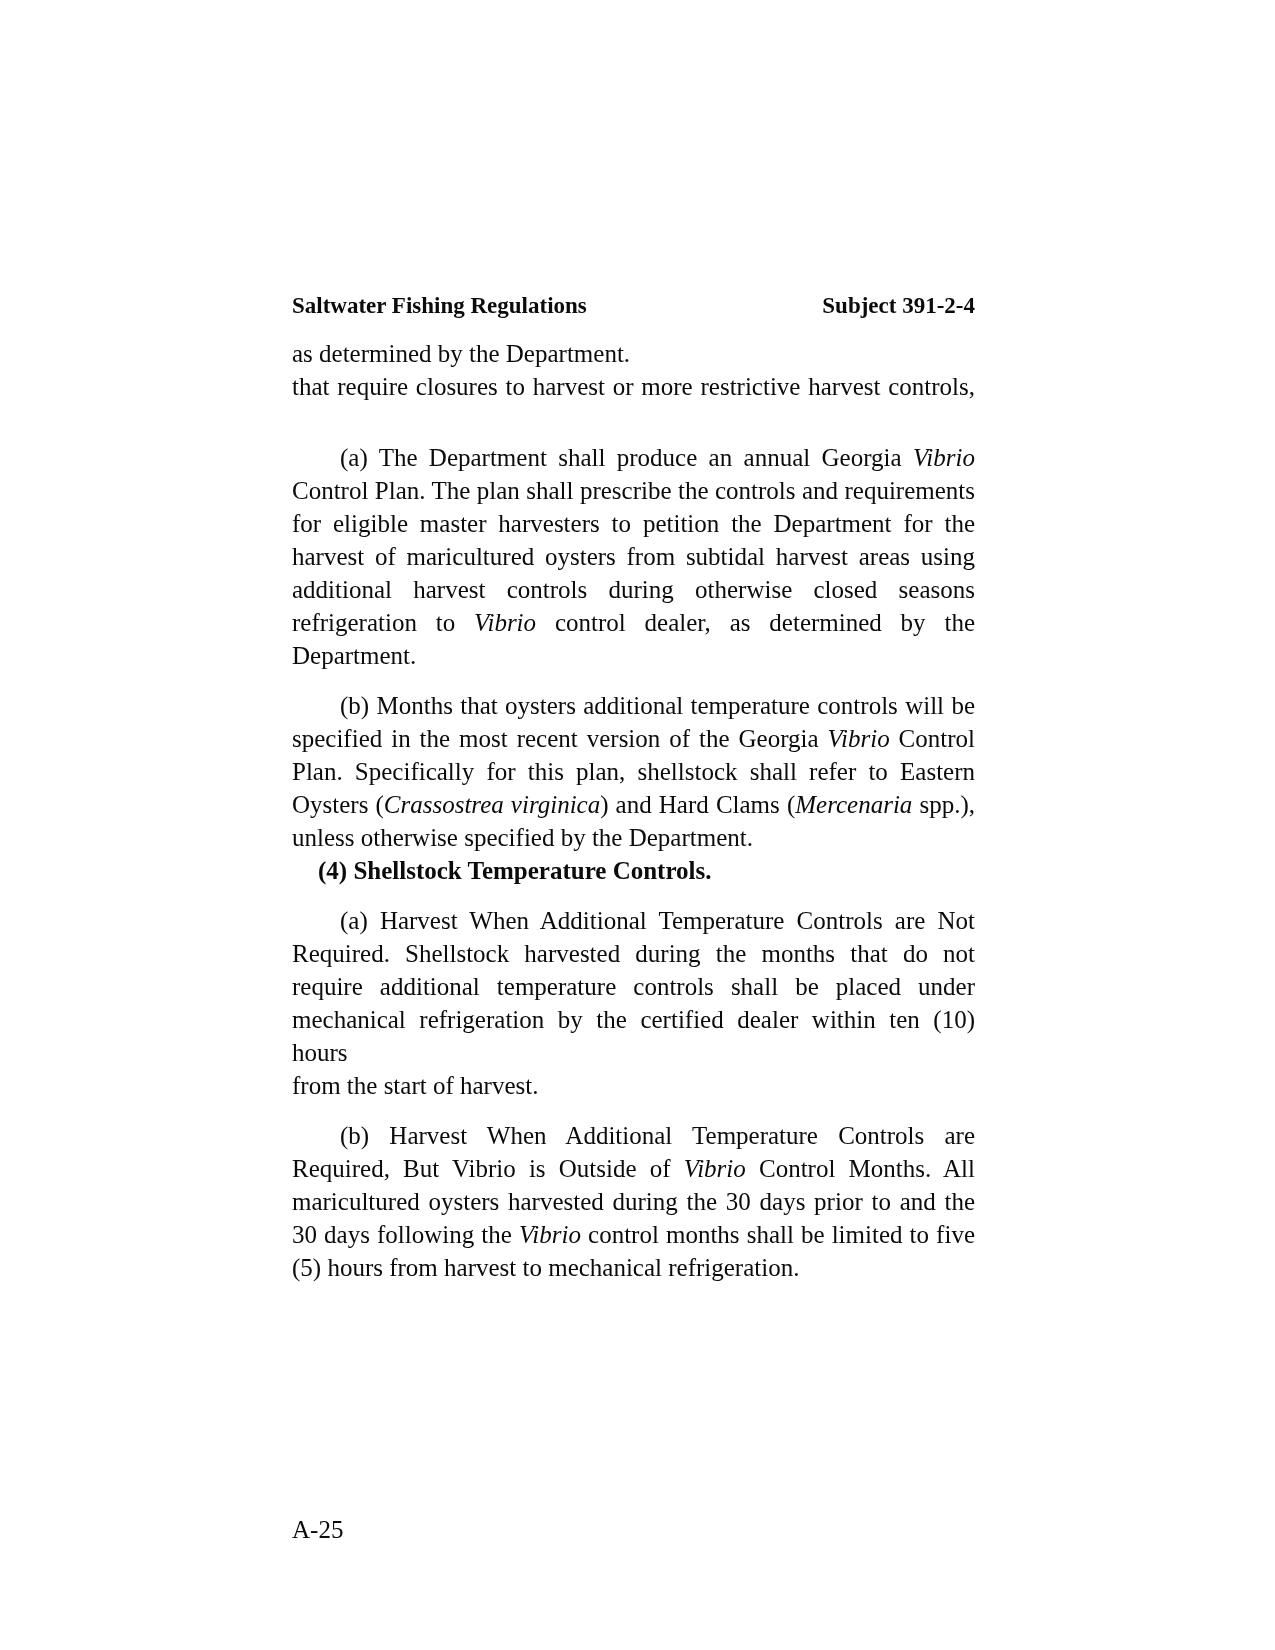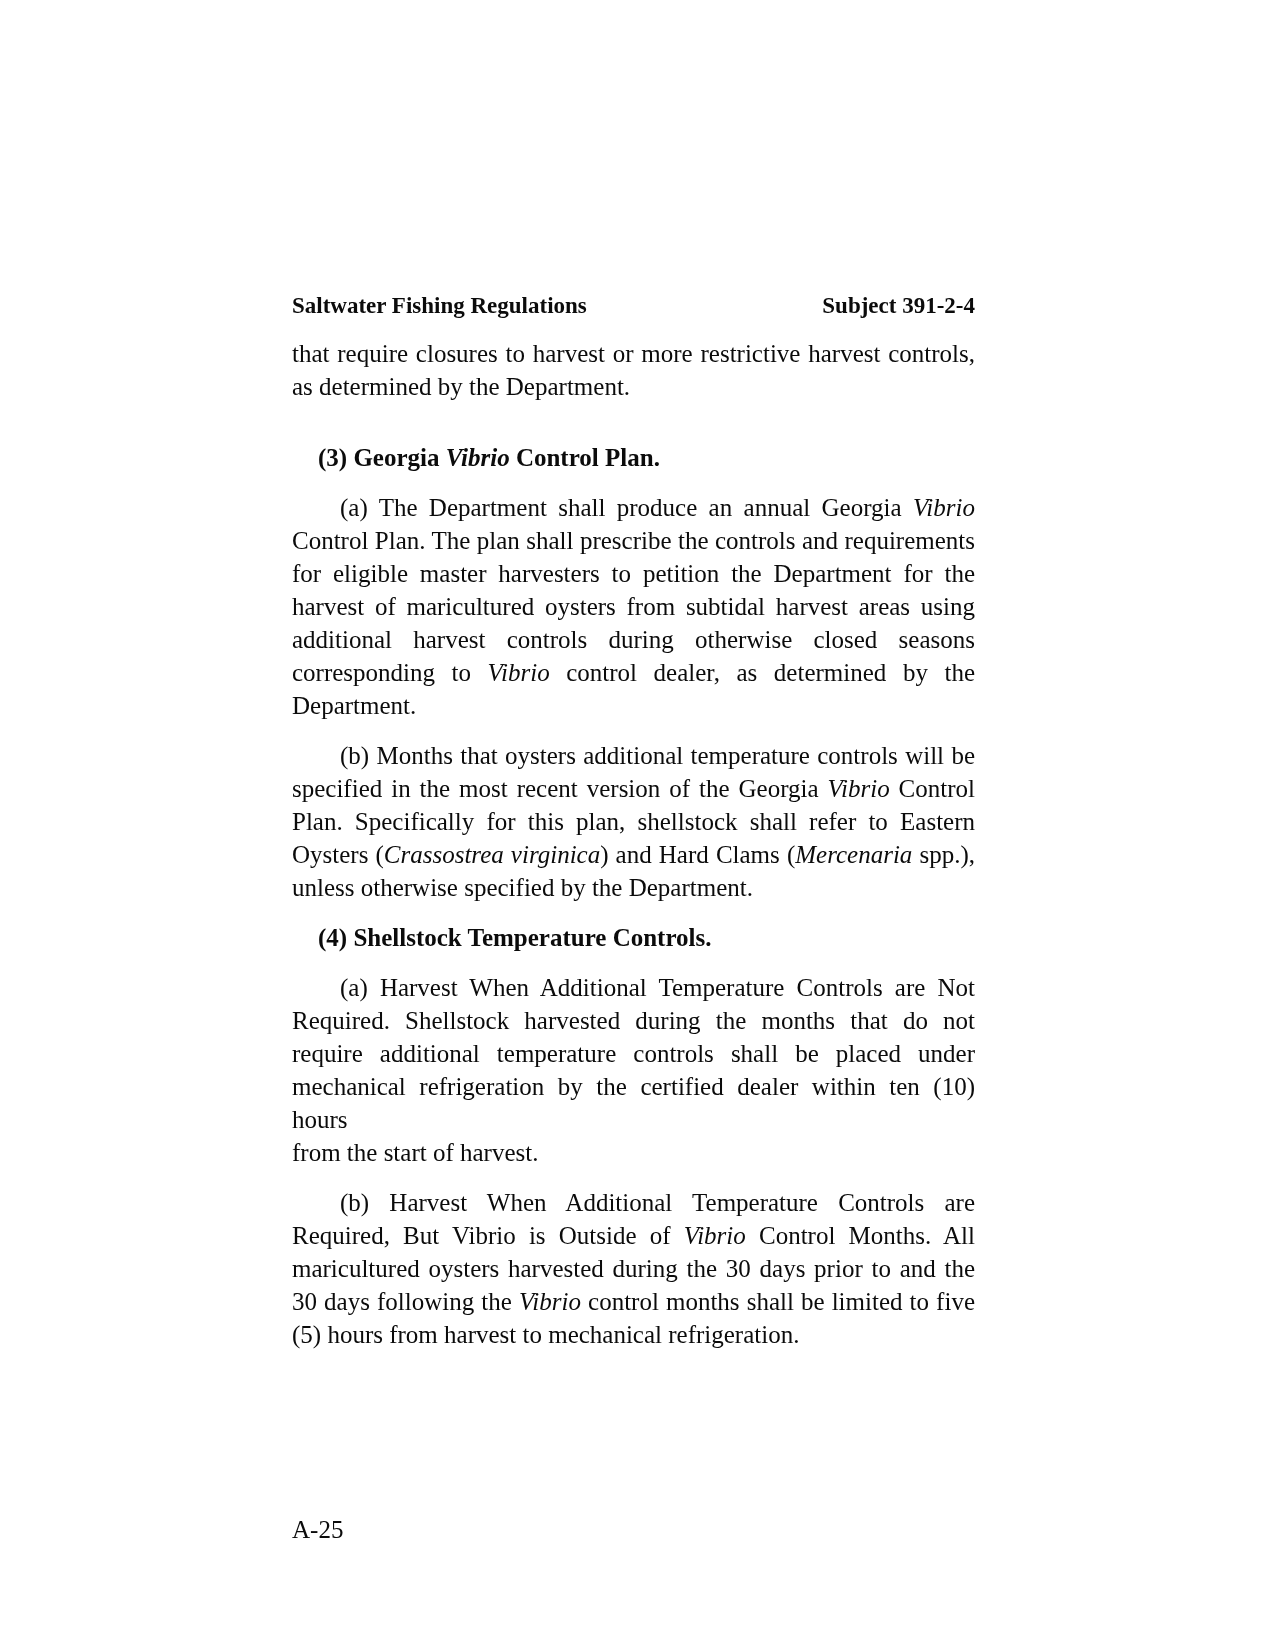--- a/index.html
+++ b/index.html
@@ -30,21 +30,20 @@
     display: flex;
     justify-content: space-between;
     align-items: baseline;
     font-weight: bold;
     font-size: 23px;
     line-height: 28px;
   }
   .block { font-size: 25px; }
   .block.paragraph { margin-top: 17px; }
   .block.heading {
-    margin-top: 17px;
     margin-left: 26px;
     font-weight: bold;
     line-height: 33px;
   }
   
   .content > .block:nth-child(3) { margin-top: 38px; }
   .line { line-height: 33px; }
   .line.just {
     text-align: justify;
     text-align-last: justify;
@@ -63,31 +62,30 @@
 <body>
 
 <div class="page">
   <div class="content">
     <div class="running-header">
       <span>Saltwater Fishing Regulations</span>
       <span>Subject 391-2-4</span>
     </div>
 
   <div class="block paragraph">
+        <div class="line"><span>as determined by the Department.</span></div>
         <div class="line just"><span>that require closures to harvest or more restrictive harvest controls,</span></div>
-        <div class="line"><span>as determined by the Department.</span></div>
       </div>
-      <div class="block heading"><span>(3) Georgia </span><i>Vibrio</i><span> Control Plan.</span></div>
       <div class="block paragraph">
         <div class="line just ind"><span>(a) The Department shall produce an annual Georgia </span><i>Vibrio</i></div>
         <div class="line just"><span>Control Plan. The plan shall prescribe the controls and requirements</span></div>
         <div class="line just"><span>for eligible master harvesters to petition the Department for the</span></div>
         <div class="line just"><span>harvest of maricultured oysters from subtidal harvest areas using</span></div>
         <div class="line just"><span>additional harvest controls during otherwise closed seasons</span></div>
-        <div class="line just"><span>corresponding to </span><i>Vibrio</i><span> control dealer, as determined by the</span></div>
+        <div class="line just"><span>refrigeration to </span><i>Vibrio</i><span> control dealer, as determined by the</span></div>
         <div class="line"><span>Department.</span></div>
       </div>
       <div class="block paragraph">
         <div class="line just ind"><span>(b) Months that oysters additional temperature controls will be</span></div>
         <div class="line just"><span>specified in the most recent version of the Georgia </span><i>Vibrio</i><span> Control</span></div>
         <div class="line just"><span>Plan. Specifically for this plan, shellstock shall refer to Eastern</span></div>
         <div class="line just"><span>Oysters (</span><i>Crassostrea virginica</i><span>) and Hard Clams (</span><i>Mercenaria</i><span> spp.),</span></div>
         <div class="line"><span>unless otherwise specified by the Department.</span></div>
       </div>
       <div class="block heading"><span>(4) Shellstock Temperature Controls.</span></div>

